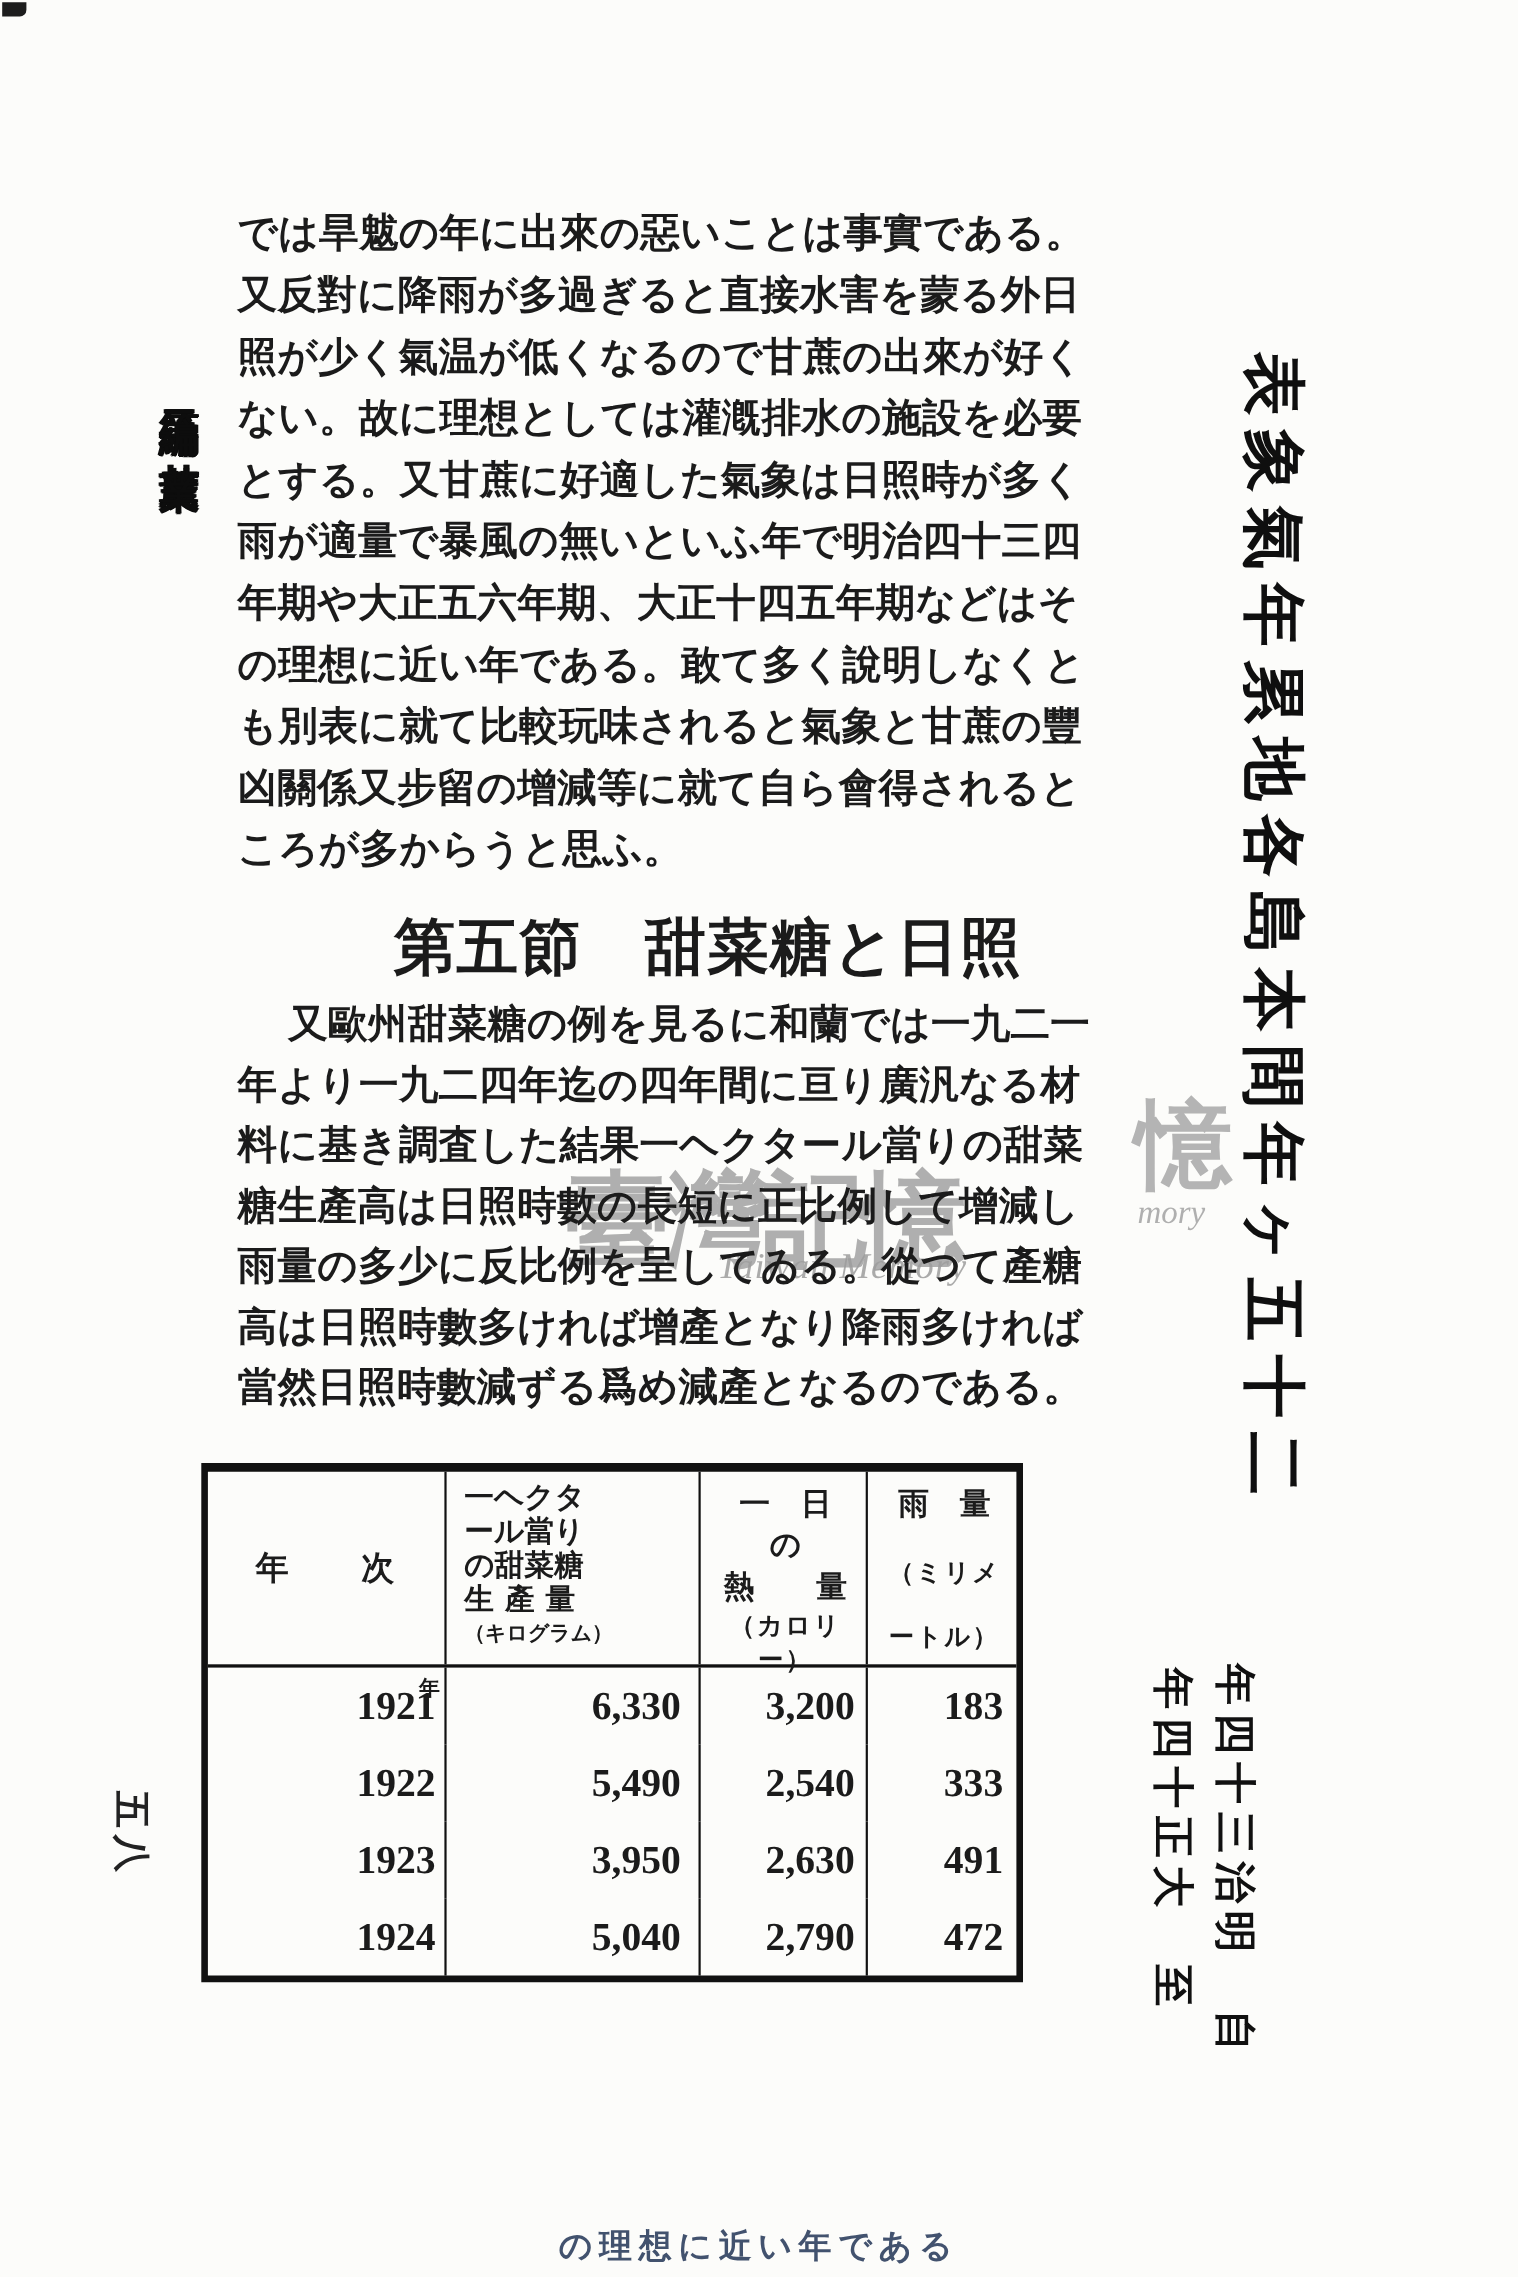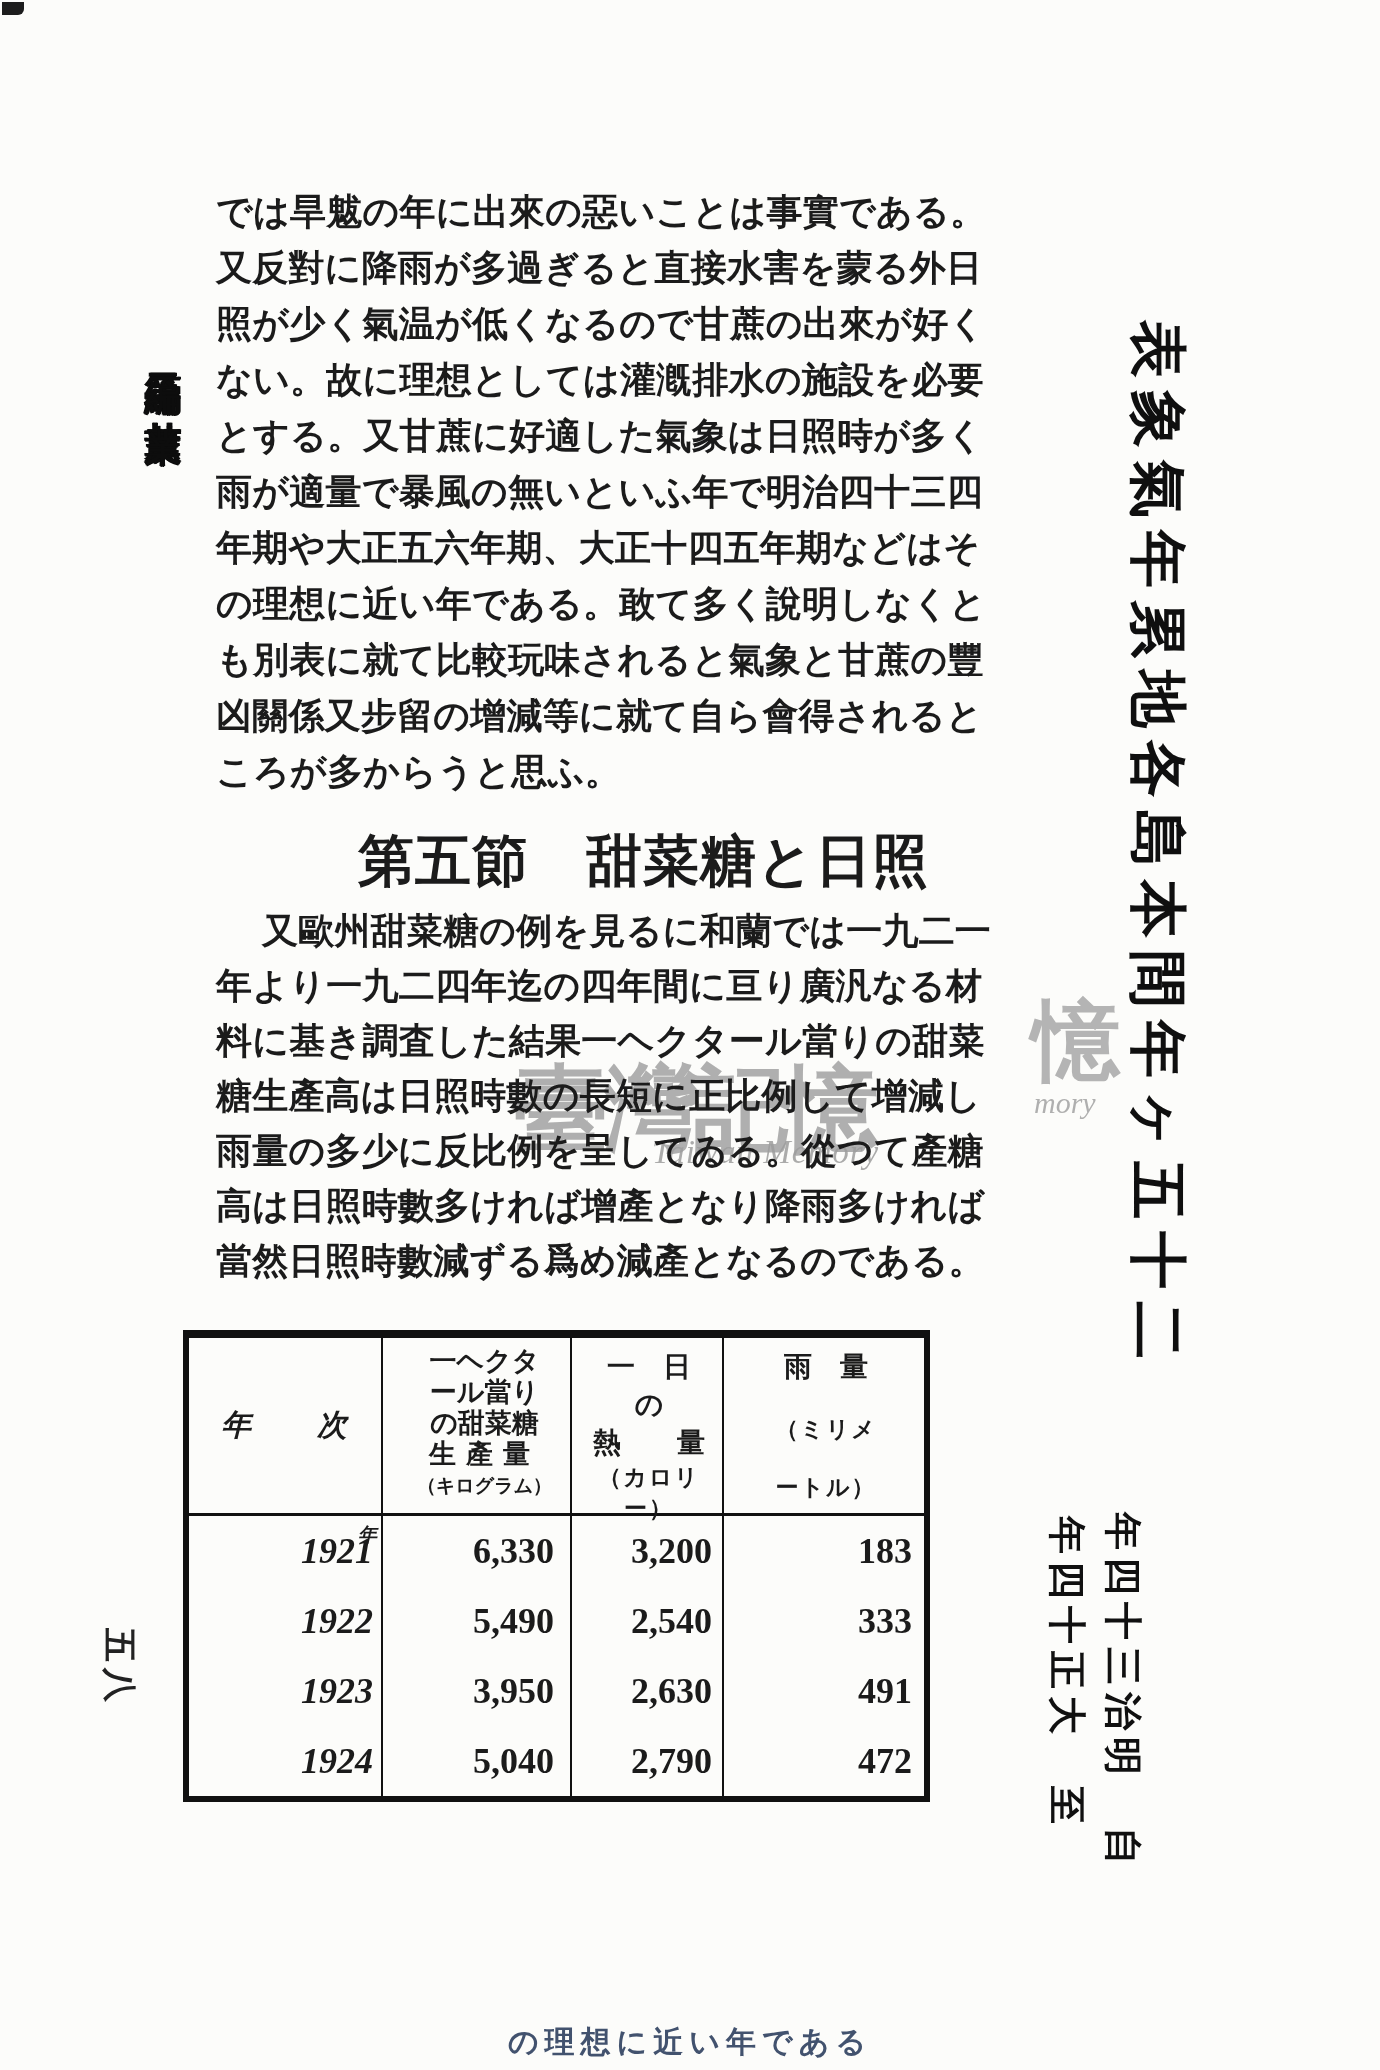--- a/index.html
+++ b/index.html
@@ -18,21 +18,21 @@
   .p1{top:184px;}
   .p2{top:904px;line-height:55px;}
   .indent{padding-left:46px;}
   .heading{left:358px;top:824px;font-size:56px;font-weight:bold;letter-spacing:1px;white-space:nowrap;}
   
   .tbl{left:183px;top:1330px;width:747px;height:472px;box-sizing:border-box;
        border:6px solid #111;border-top-width:8px;display:flex;flex-direction:column;background:transparent;}
   .thead{display:flex;height:178px;border-bottom:3px solid #111;box-sizing:border-box;}
   .tbody{flex:1;display:flex;flex-direction:column;}
   .trow{flex:1;display:flex;}
-  .c1{width:194px;font-style:italic;} .c2{width:189px;text-align:center;} .c3{width:152px;} .c4{flex:1;}
+  .c1{width:217px;} .c2{width:231px;} .c3{width:152px;} .c4{flex:1;}
   .vline{border-right:2px solid #111;box-sizing:border-box;}
   .hc{font-weight:bold;}
   .hc1{display:flex;align-items:center;justify-content:center;font-size:30px;letter-spacing:2px;}
   .hc2{padding:8px 0 4px 16px;font-size:27px;line-height:31px;}
   .hc2 .small{font-size:19px;letter-spacing:0;}
   .hc2 .spread{letter-spacing:10px;}
   .hc3,.hc4{display:flex;flex-direction:column;justify-content:space-between;
             padding:10px 6px 10px 10px;font-size:28px;text-align:center;}
   .hc3 .small,.hc4 .small{font-size:23px;letter-spacing:2px;}
   .num{font-size:36px;font-weight:bold;display:flex;align-items:center;justify-content:flex-end;}

